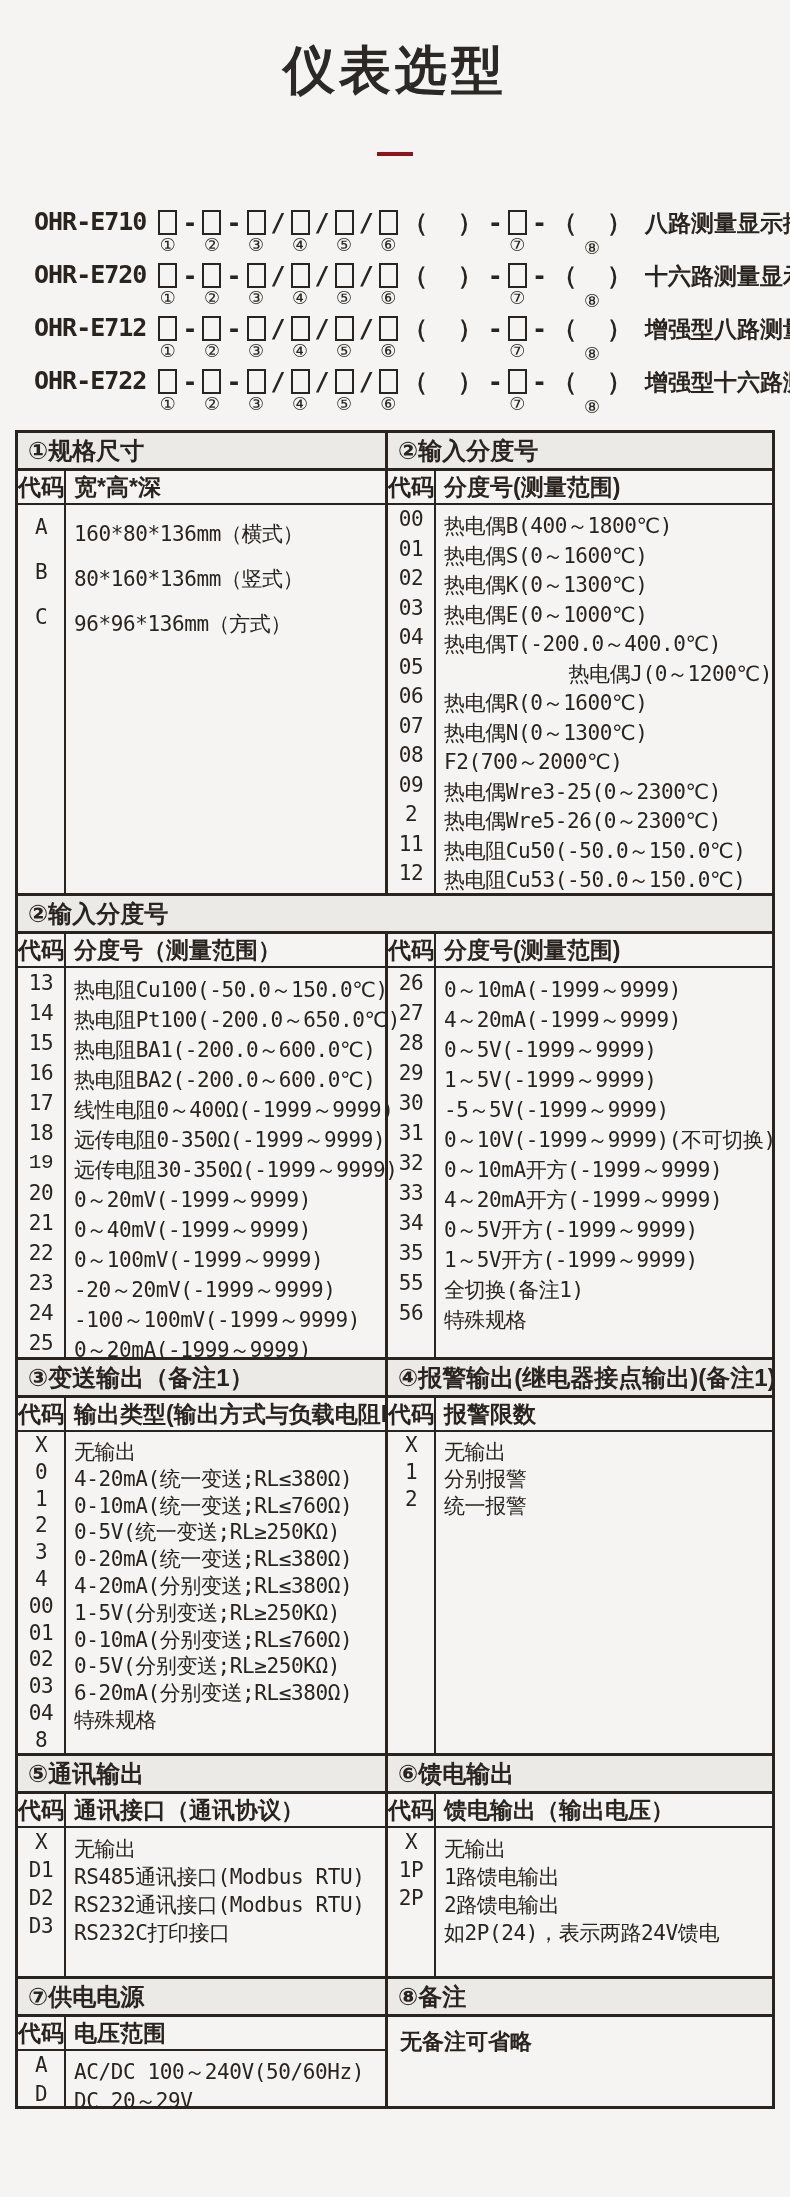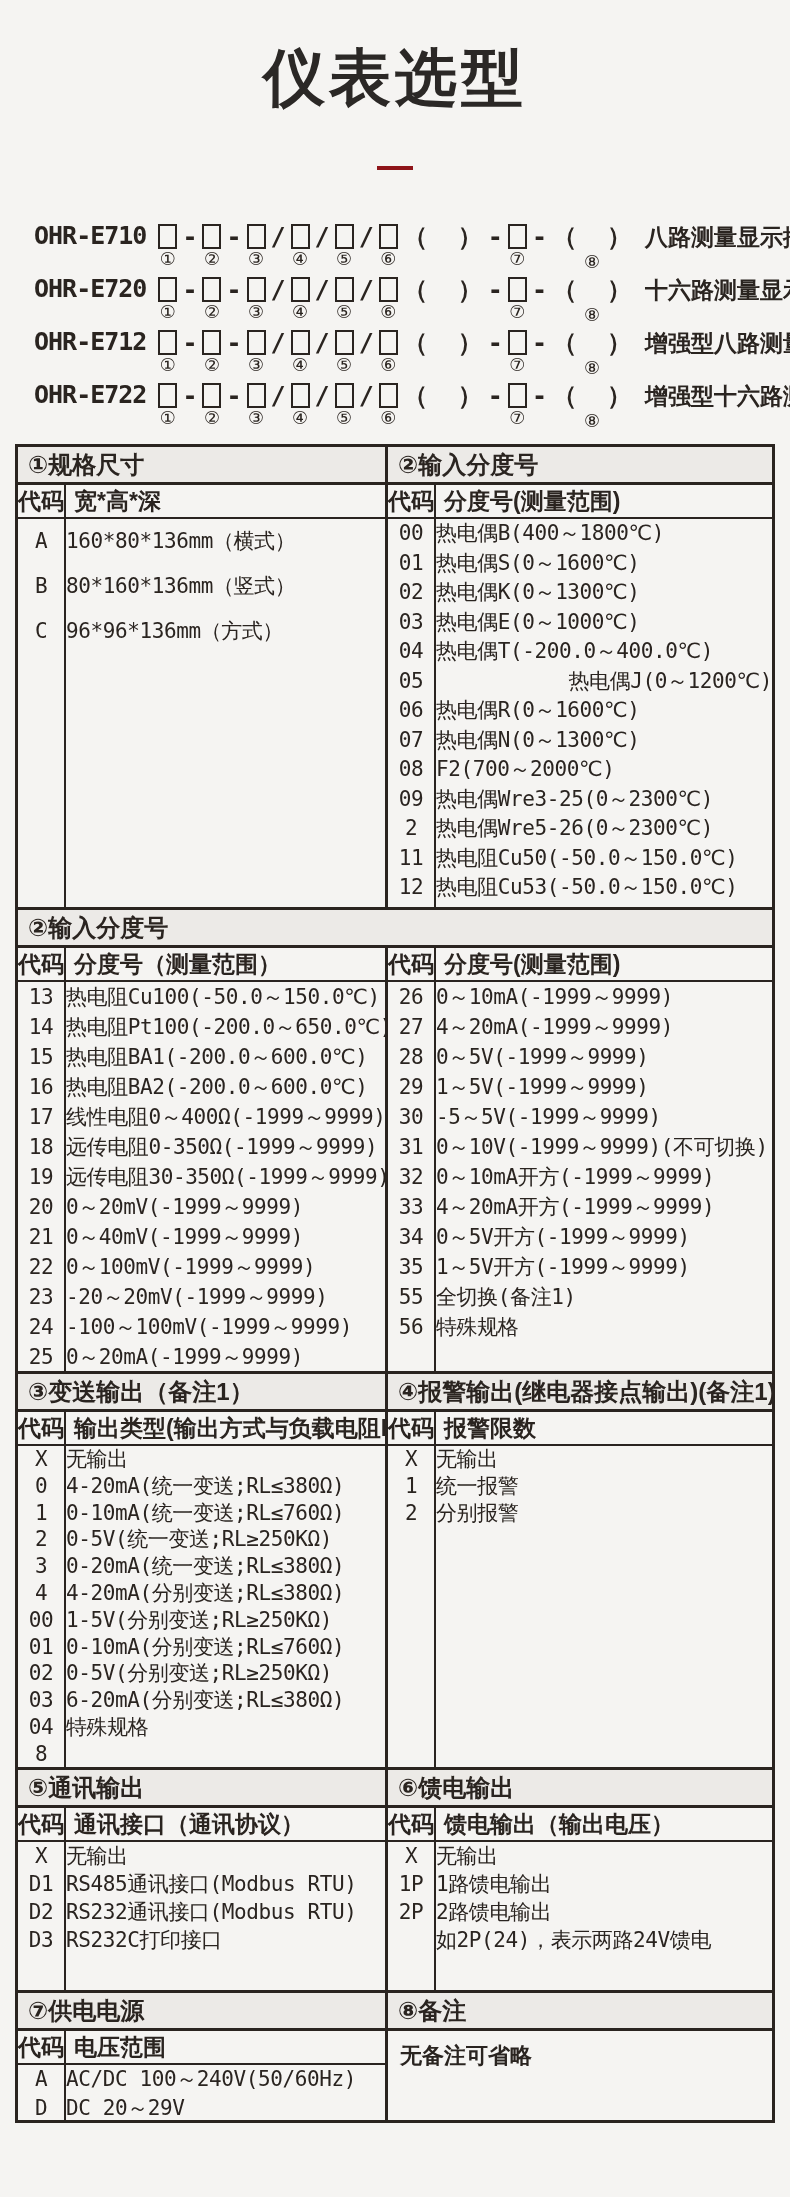--- a/index.html
+++ b/index.html
@@ -5,21 +5,21 @@
   * { box-sizing: border-box; }
   html,body { margin:0; padding:0; }
   body {
     width:790px; height:2197px; overflow:hidden;
     background:#f5f4f2; color:#2a2420;
     font-family:"Liberation Sans","DejaVu Sans",sans-serif;
   }
   
   .page-title {
     margin:0; padding-top:36px; text-align:center;
-    font-size:62px; font-weight:700; letter-spacing:4px; color:#2b2826;
+    font-size:52px; font-weight:700; letter-spacing:4px; color:#2b2826;
   }
   .title-dash { width:36px; height:4px; margin:46px auto 0; }
   
   .models { margin:50px 0 0 34px; }
   .model-row { display:flex; align-items:flex-start; height:53px; }
   .model-name {
     font-family:"DejaVu Sans Mono","Liberation Mono",monospace;
     font-size:25px; font-weight:700; letter-spacing:-1px;
     line-height:32px; margin-right:12px; white-space:nowrap;
   }
@@ -47,21 +47,21 @@
   .subhead .cc { width:48px; flex:none; border-right:2px solid #2a2420;
                  display:flex; align-items:center; justify-content:center; font-size:23px; }
   .subhead .dc { flex:1; display:flex; align-items:center; padding-left:8px;
                  font-size:23px; white-space:nowrap; overflow:hidden; }
   .rows { display:flex; flex:1; min-height:0; }
   .codes { width:48px; flex:none; border-right:2px solid #2a2420; text-align:center; }
   .codes div, .descs div {
     font-family:"DejaVu Sans Mono","DejaVu Sans",sans-serif;
     font-size:21px; letter-spacing:-0.4px; white-space:nowrap; overflow:visible;
   }
-  .descs { flex:1; min-width:0; }
+  .descs { flex:1; padding-left:8px; min-width:0;margin-top:7px; }
   .note { padding:10px 0 0 12px; font-size:22px; font-weight:600; }
 </style>
 </head>
 <body>
 
 <h1 class="page-title">仪表选型</h1>
 <div class="title-dash" style="background: rgb(142, 20, 25);"></div>
 
 <div class="models" id="models">
     <div class="model-row">
@@ -418,21 +418,21 @@
             <span class="dc">分度号（测量范围）</span>
           </div>
           <div class="rows">
             <div class="codes">
               <div style="line-height: 30px; height: 30px;">13</div>
               <div style="line-height: 30px; height: 30px;">14</div>
               <div style="line-height: 30px; height: 30px;">15</div>
               <div style="line-height: 30px; height: 30px;">16</div>
               <div style="line-height: 30px; height: 30px;">17</div>
               <div style="line-height: 30px; height: 30px;">18</div>
-              <div style="line-height: 30px; height: 30px;">19</div>
+              <div style="line-height: 30px; height: 30px; font-family: Liberation Mono, monospace;">19</div>
               <div style="line-height: 30px; height: 30px;">20</div>
               <div style="line-height: 30px; height: 30px;">21</div>
               <div style="line-height: 30px; height: 30px;">22</div>
               <div style="line-height: 30px; height: 30px;">23</div>
               <div style="line-height: 30px; height: 30px;">24</div>
               <div style="line-height: 30px; height: 30px;">25</div>
             </div>
             <div class="descs">
               <div style="line-height: 30px; height: 30px;">热电阻Cu100(-50.0～150.0℃)</div>
               <div style="line-height: 30px; height: 30px;">热电阻Pt100(-200.0～650.0℃)</div>
@@ -533,22 +533,22 @@
             <span class="dc">报警限数</span>
           </div>
           <div class="rows">
             <div class="codes">
               <div style="line-height: 26.8px; height: 26.8px;">X</div>
               <div style="line-height: 26.8px; height: 26.8px;">1</div>
               <div style="line-height: 26.8px; height: 26.8px;">2</div>
             </div>
             <div class="descs">
               <div style="line-height: 26.8px; height: 26.8px;">无输出</div>
+              <div style="line-height: 26.8px; height: 26.8px;">分别报警</div>
               <div style="line-height: 26.8px; height: 26.8px;">统一报警</div>
-              <div style="line-height: 26.8px; height: 26.8px;">分别报警</div>
             </div>
           </div>
         </div>
       </div>
     </div>
     <div class="block bt" style="height: 223px;">
       <div class="block-body">
         <div class="sub sub-left">
           <div class="block-hd">⑤通讯输出</div>
           <div class="subhead">

